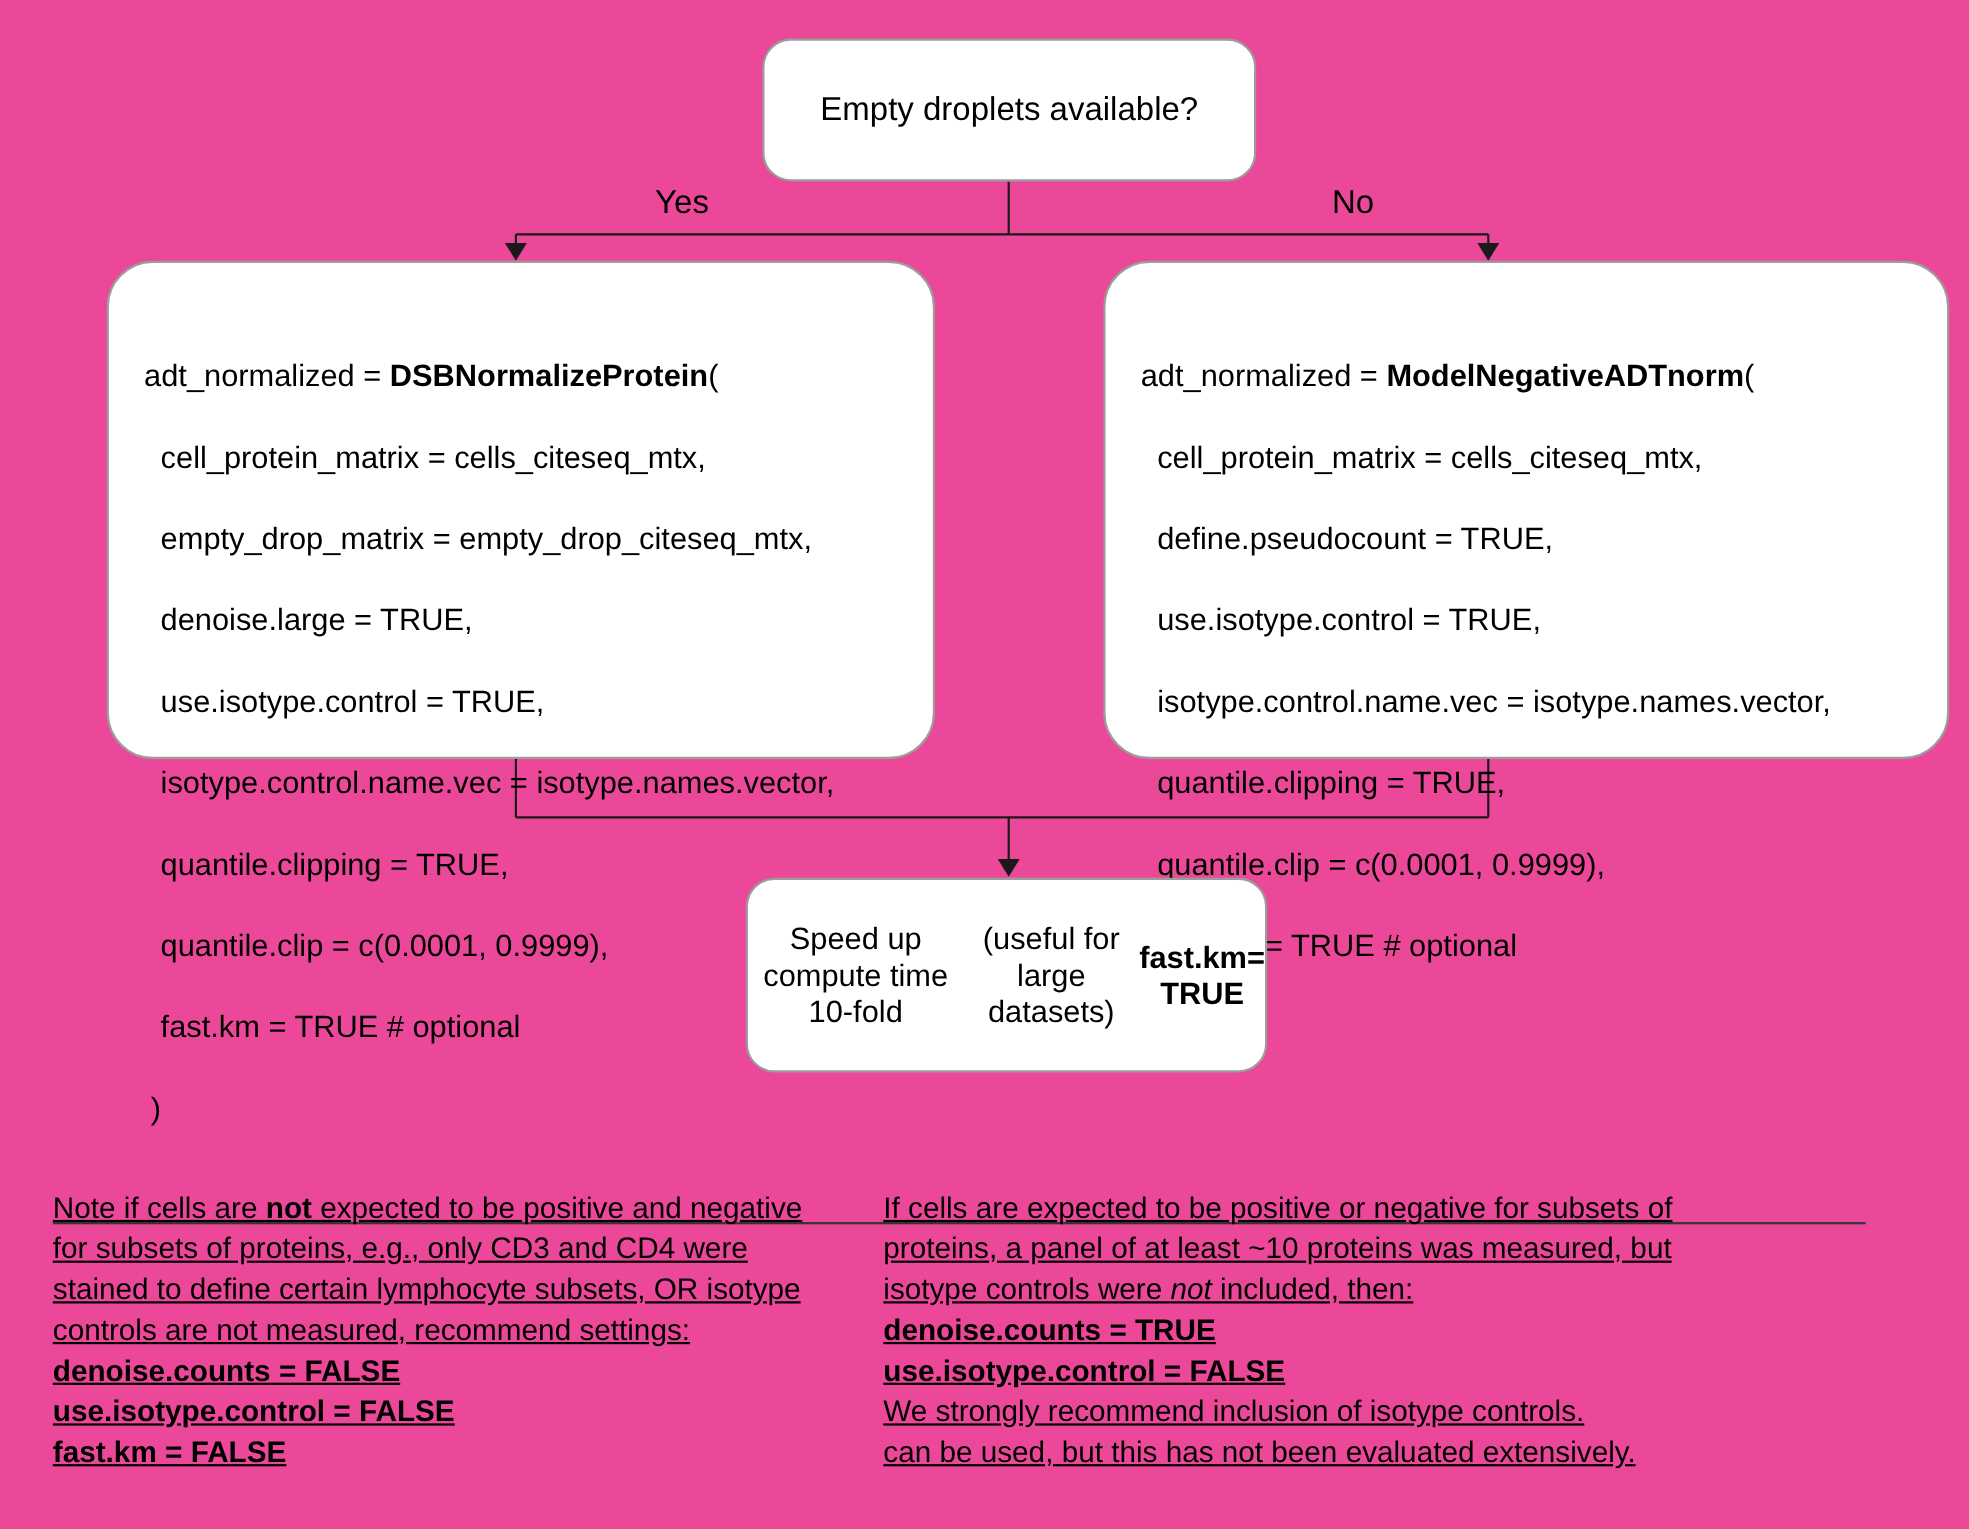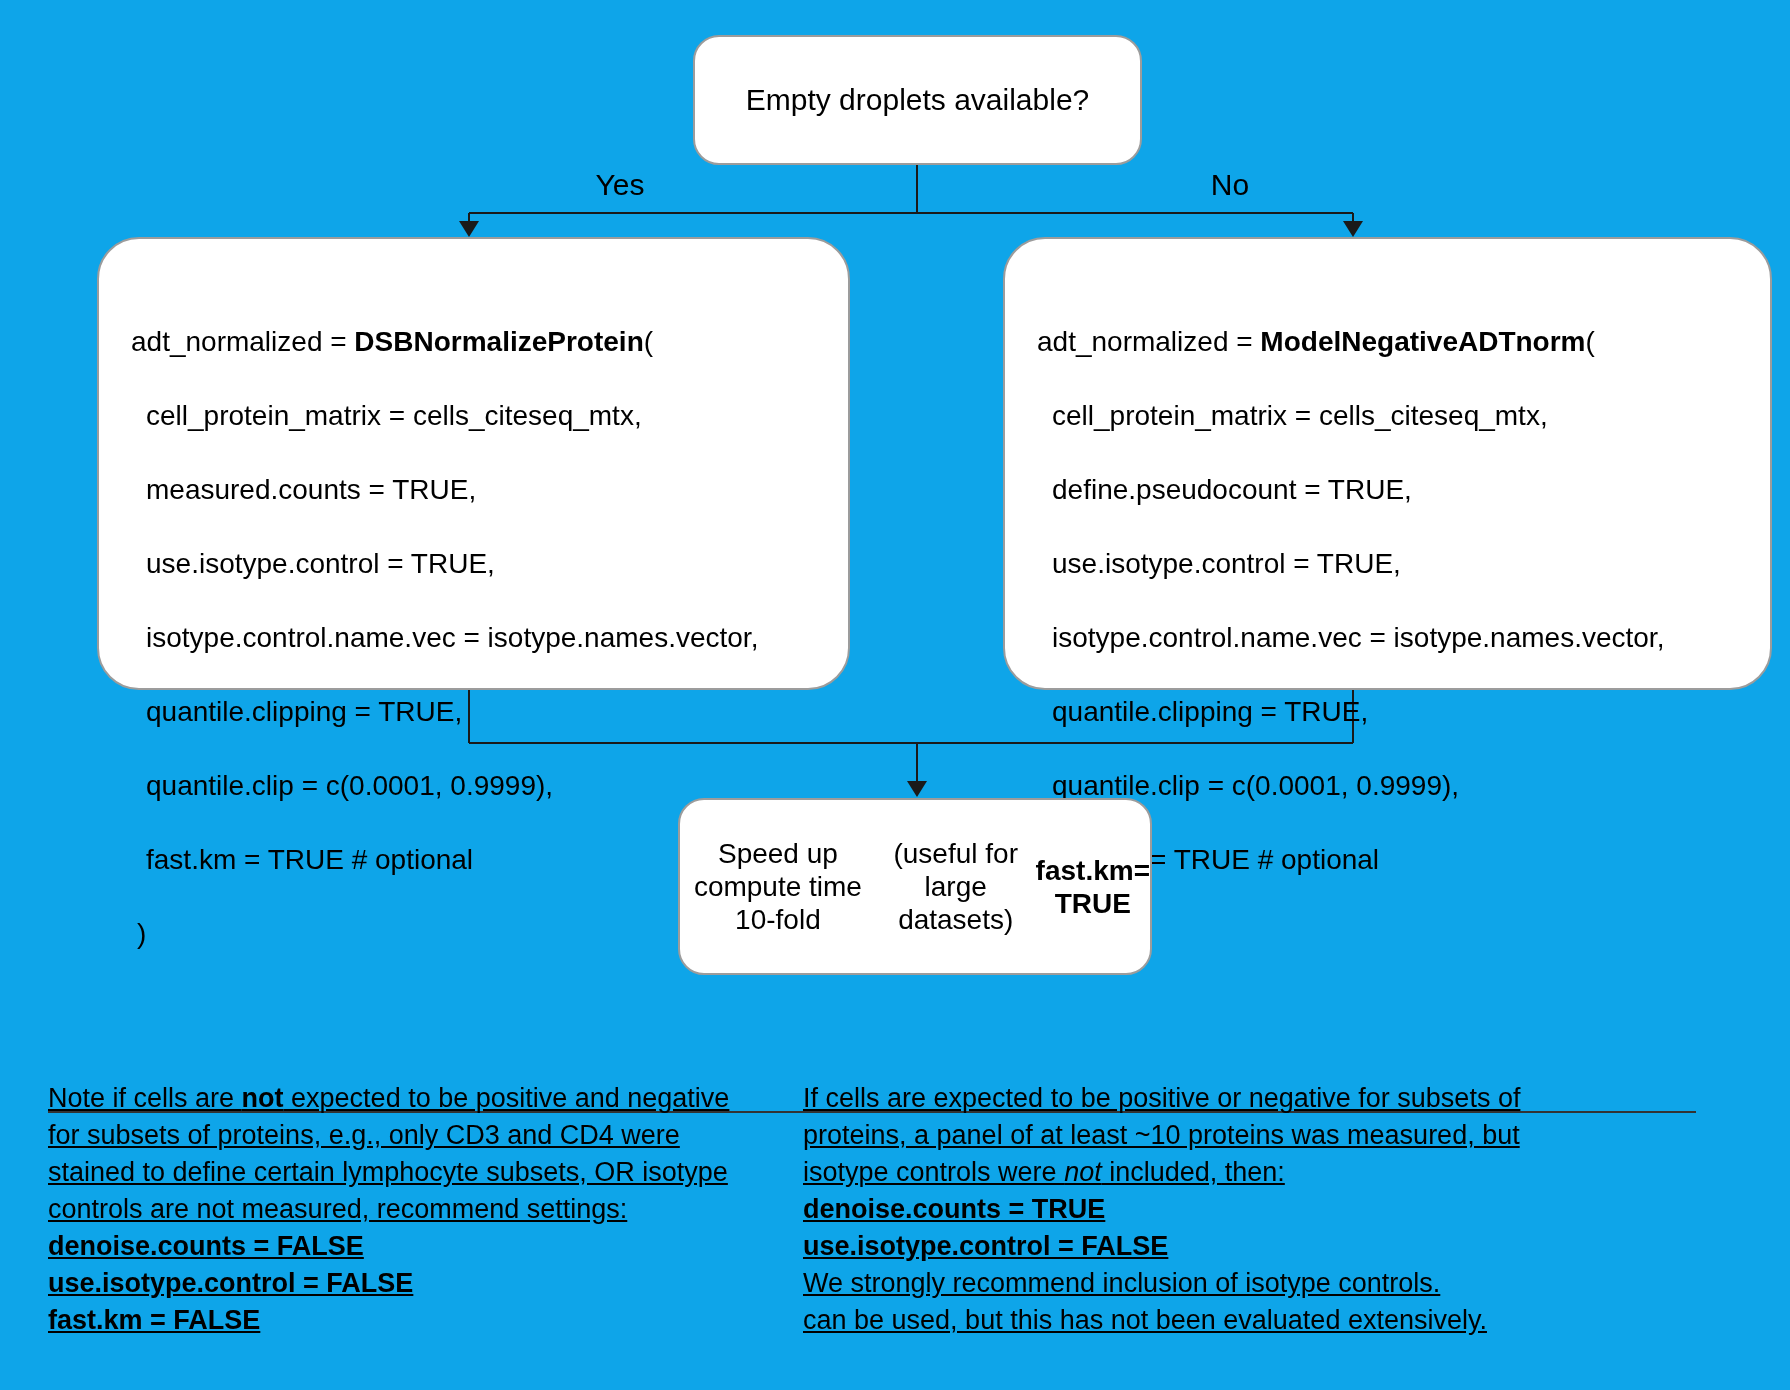--- a/index.html
+++ b/index.html
@@ -1,19 +1,19 @@
 <!DOCTYPE html>
 <html><head>
 <meta charset="utf-8">
 <style>
   html,body{margin:0;padding:0;background:#ffffff;}
   .canvas{
     position:relative;
     width:1790px;height:1390px;
-    background:#0ea5e9;
+    background:#ec4899;
     font-family:"Liberation Sans", sans-serif;
     color:#000;
     overflow:hidden;
   }
   .node{
     position:absolute;
     background:#fff;
     border:2px solid #9c9c9c;
     box-sizing:border-box;
   }
@@ -93,22 +93,23 @@
   <div class="branch-label" id="no-label">No</div>
 
   <div class="node code-box" id="left-code-box">
     <div class="code-line first">
       <span>adt_normalized = </span><span class="b">DSBNormalizeProtein</span><span>(</span>
     </div>
     <div>
 
         <div class="code-line">cell_protein_matrix = cells_citeseq_mtx,</div>
 
-
-        <div class="code-line">measured.counts = TRUE,</div>
+        <div class="code-line">empty_drop_matrix = empty_drop_citeseq_mtx,</div>
+
+        <div class="code-line">denoise.large = TRUE,</div>
 
         <div class="code-line">use.isotype.control = TRUE,</div>
 
         <div class="code-line">isotype.control.name.vec = isotype.names.vector,</div>
 
         <div class="code-line">quantile.clipping = TRUE,</div>
 
         <div class="code-line">quantile.clip = c(0.0001, 0.9999),</div>
 
         <div class="code-line">fast.km = TRUE # optional</div>

